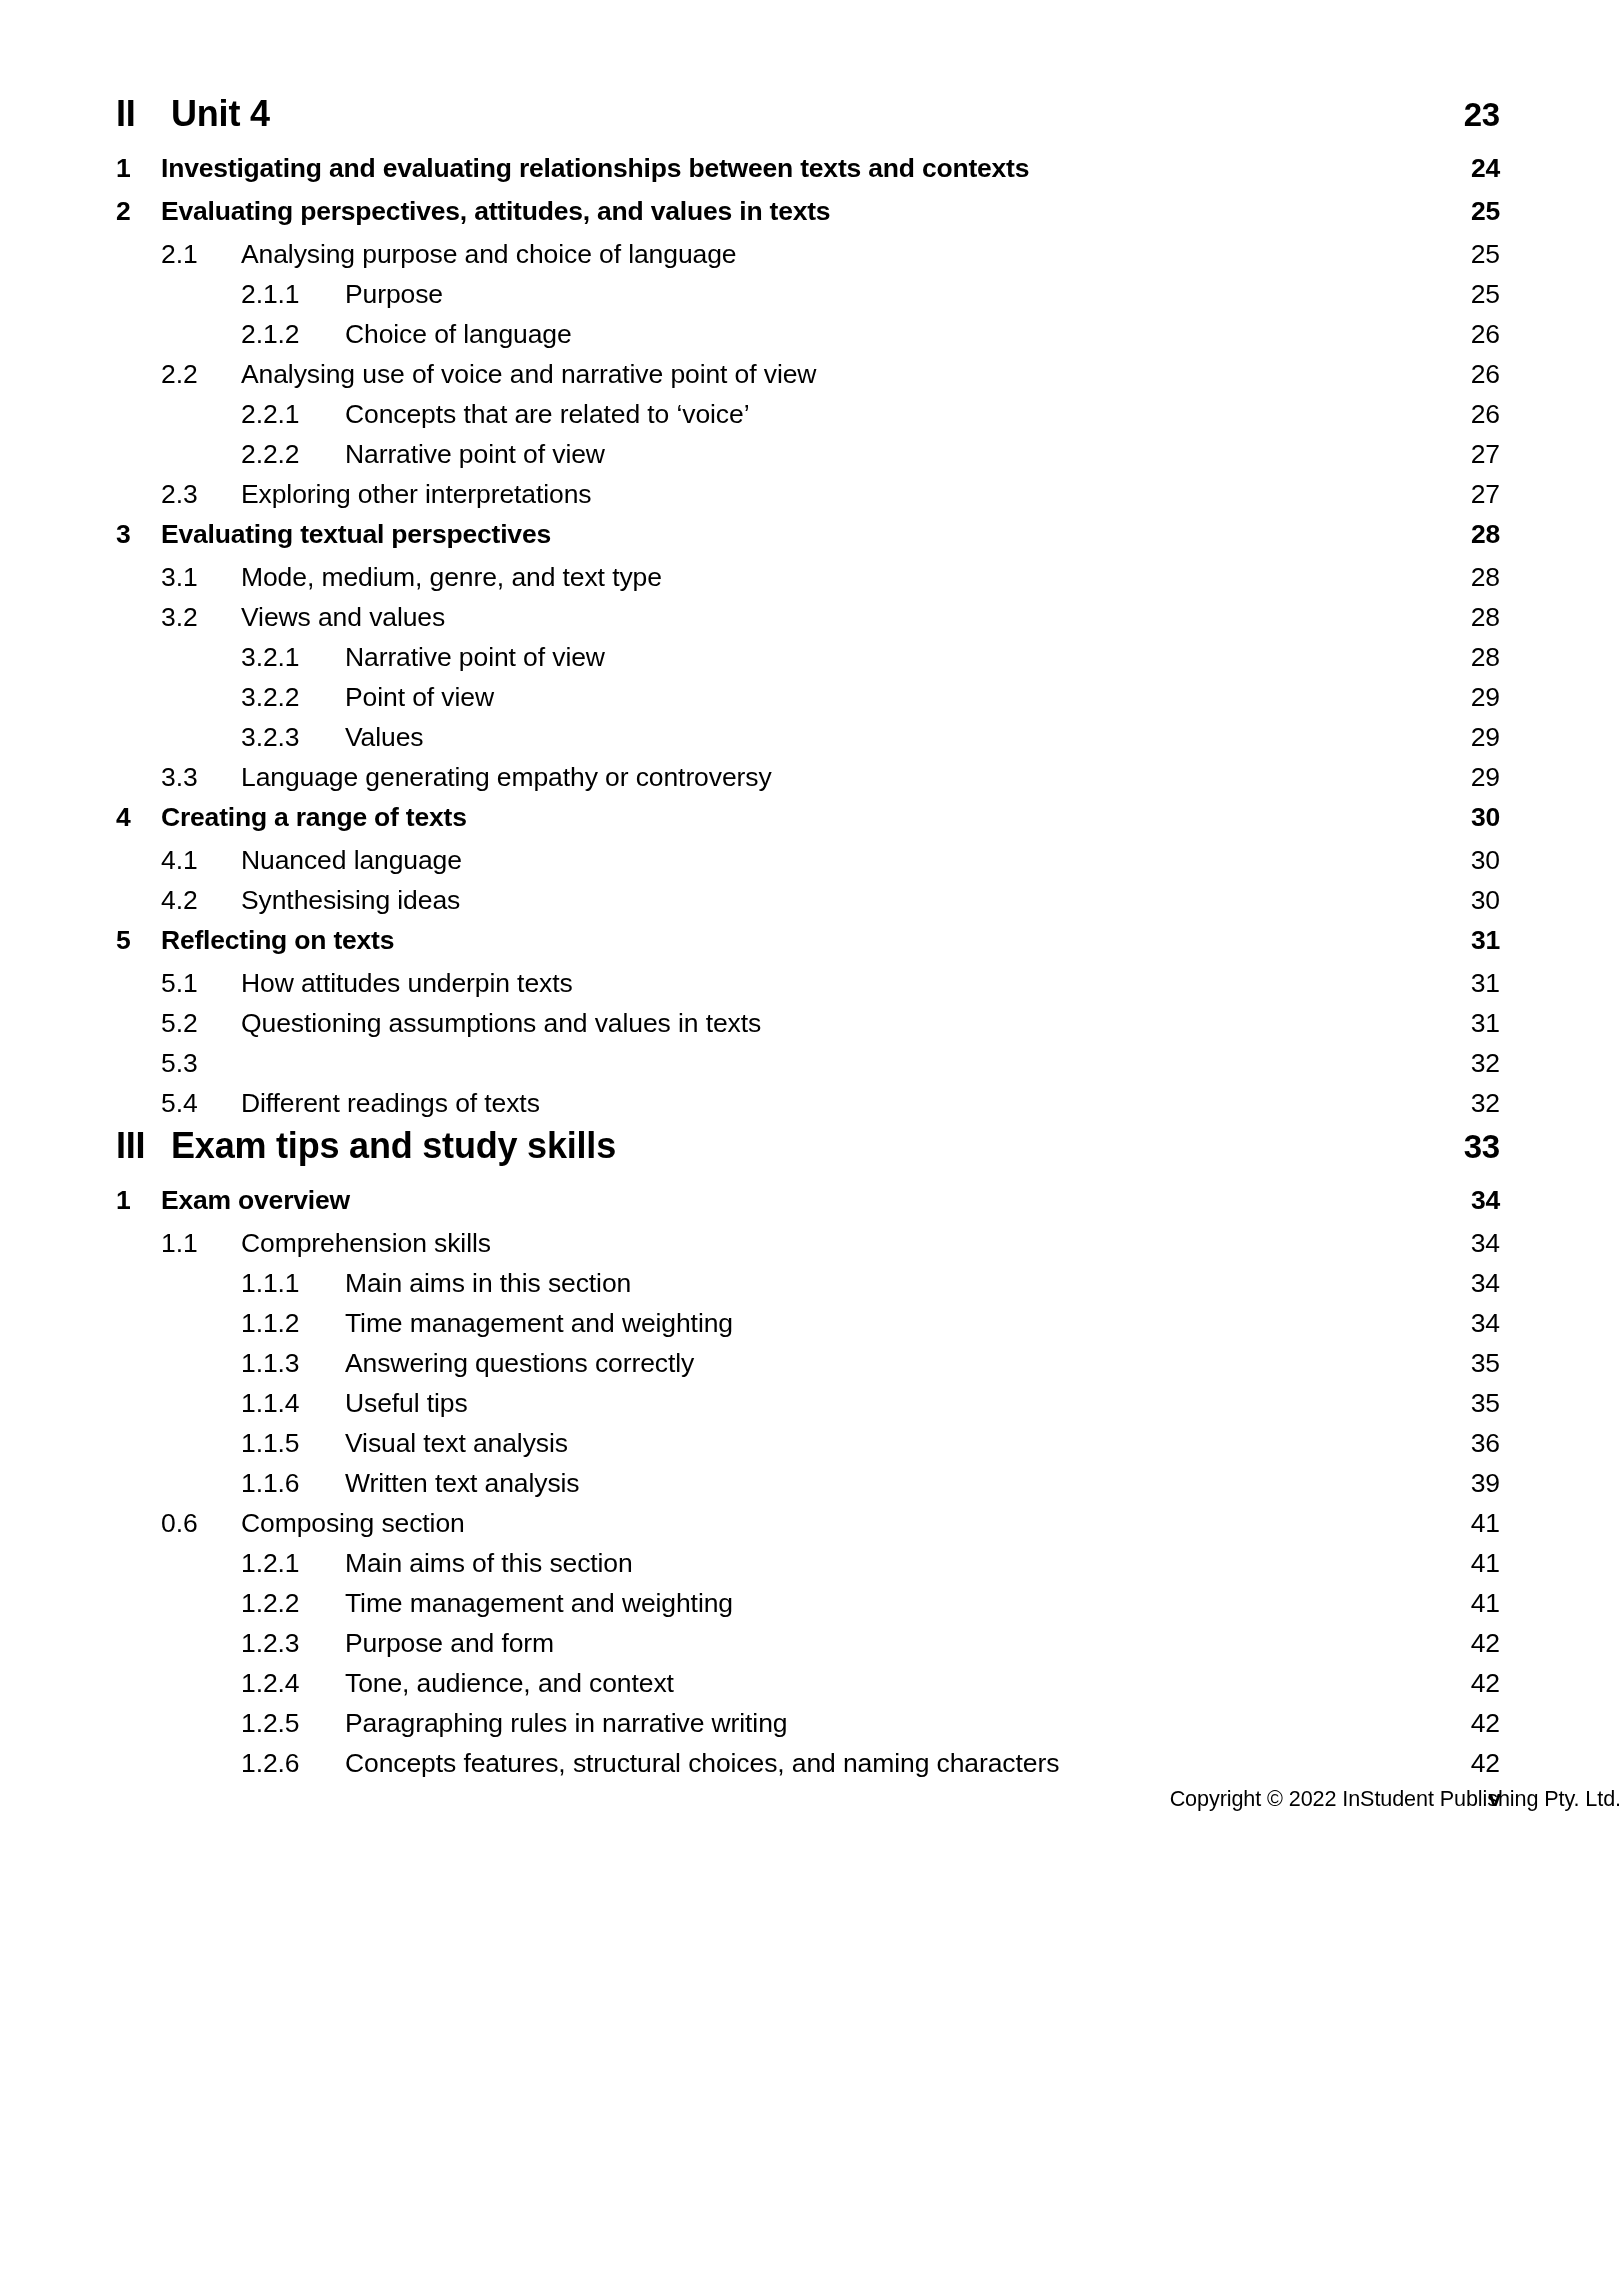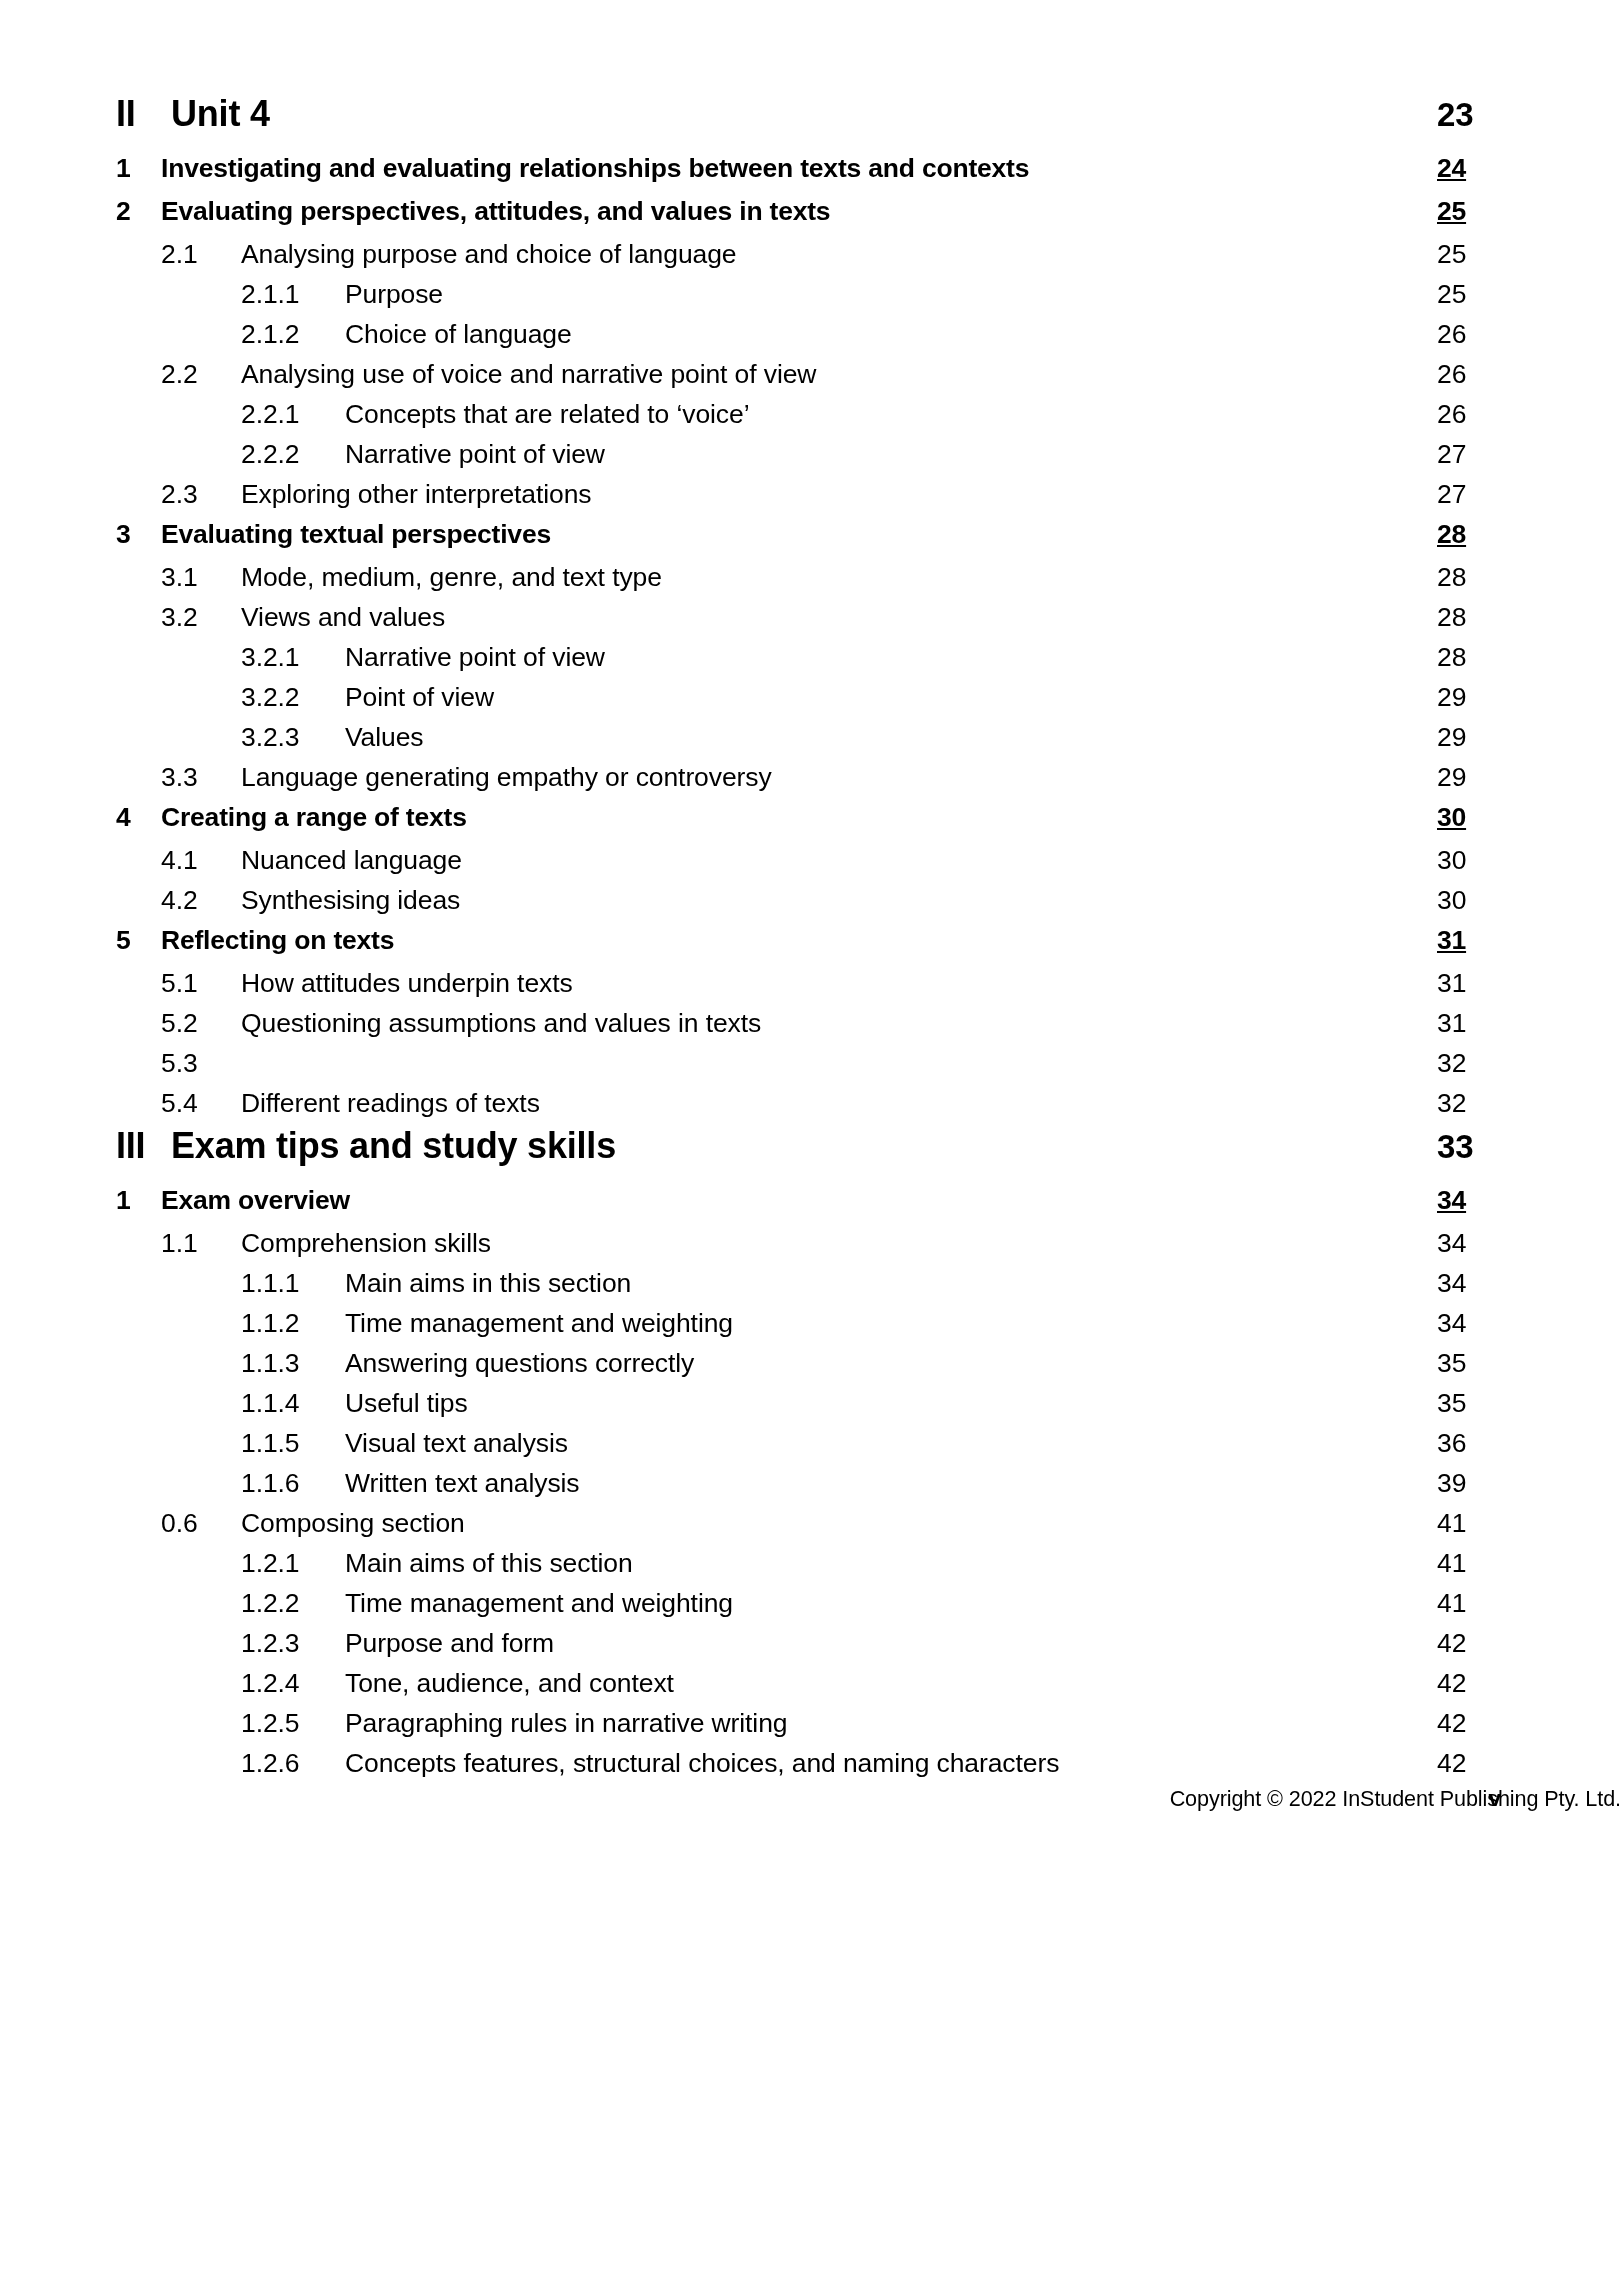--- a/index.html
+++ b/index.html
@@ -58,20 +58,21 @@
     display: block;
     font-style: normal;
     letter-spacing: 11.3px;
     font-size: 25.5px;
     line-height: 0;
     white-space: nowrap;
     color: #000;
   }
   .pg {
     flex: 0 0 auto;
+    text-align: right;
     white-space: nowrap;
     margin-top: 20px;
   }
 
   
   .row.part {
     font-weight: bold;
     font-size: 36px;
     letter-spacing: -0.2px;
     margin-top: 0;
@@ -82,21 +83,21 @@
   .row.part .pg  { width: 63px; font-size: 33px; }
 
   
   .row.lv1 {
     font-weight: bold;
     font-size: 26.5px;
     letter-spacing: -0.2px;
     height: 43px;
   }
   .row.lv1 .num { width: 45px; }
-  .row.lv1 .pg  { width: 63px; text-decoration: underline; }
+  .row.lv1 .pg  { width: 63px; }
 
   
   .row.lv2 {
     font-weight: normal;
     font-size: 26.5px;
     letter-spacing: -0.1px;
     height: 40px;
     padding-left: 45px;
   }
   .row.lv2 .num { width: 80px; }

